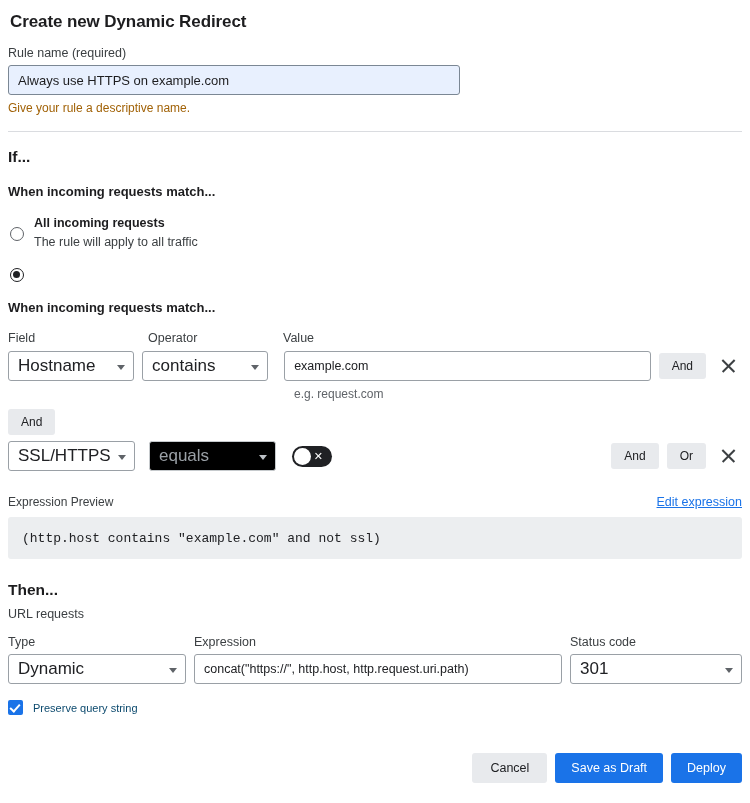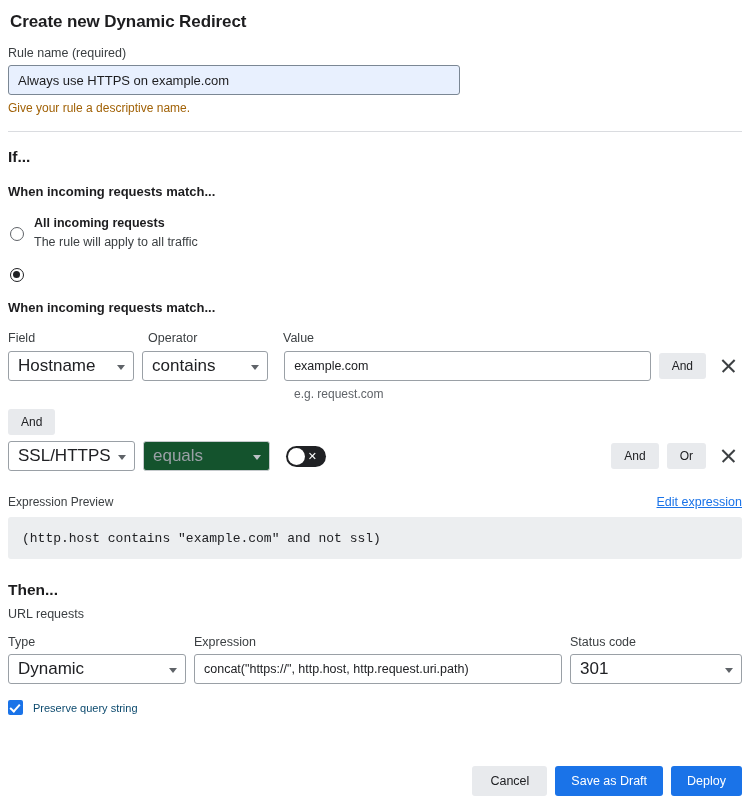--- a/index.html
+++ b/index.html
@@ -130,23 +130,24 @@
     border: 1px solid #9aa0a6;
     border-radius: 3px;
     background: #fff;
     display: flex;
     align-items: center;
     padding: 0 22px 0 9px;
     font-size: 17px;
     color: #202124;
   }
   .select.disabled {
-    background: #14532d;
+    background: #000000;
     color: #9aa0a6;
     border-color: #c6cacd;
+    margin-left: 6px;
   }
   .caret {
     position: absolute;
     right: 8px;
     top: 13px;
     width: 0;
     height: 0;
     border-left: 4px solid transparent;
     border-right: 4px solid transparent;
     border-top: 5px solid #5f6368;
@@ -320,21 +321,21 @@
     border-width: 0 2px 2px 0;
     transform: rotate(42deg);
   }
   .checkbox-label {
     font-size: 11px;
     color: #0c4a6e;
   }
   .footer {
     position: absolute;
     right: 8px;
-    bottom: 7px;
+    bottom: 20px;
     display: flex;
     gap: 8px;
   }
   .btn-cancel {
     background: #e8eaed;
     border: none;
     border-radius: 3px;
     height: 30px;
     padding: 0 18px;
     font-size: 12.5px;

